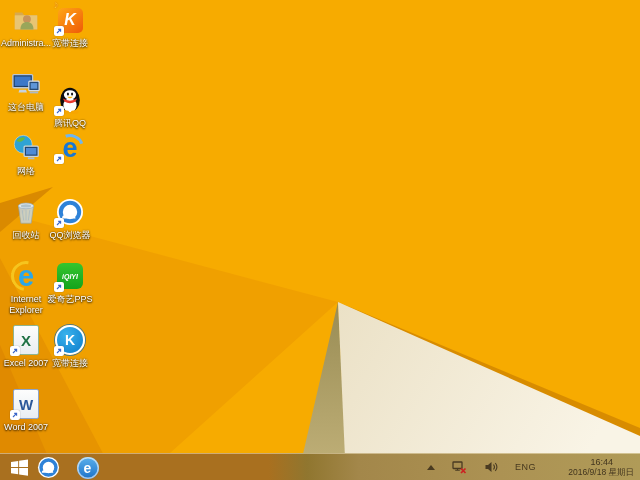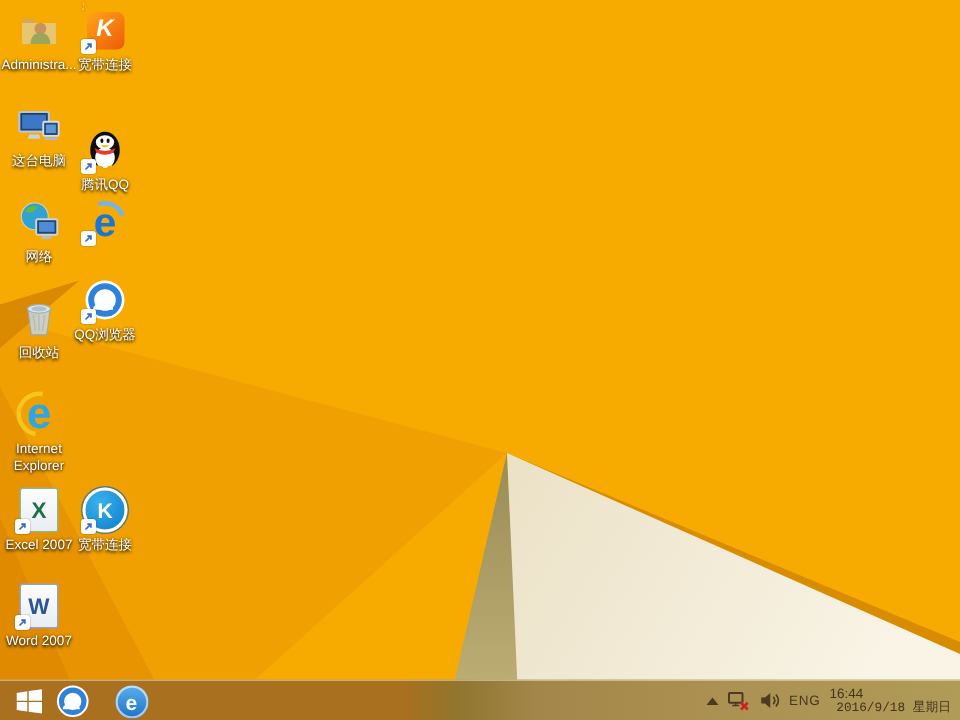--- a/index.html
+++ b/index.html
@@ -34,26 +34,26 @@
 
   
   .taskbar{position:absolute;left:0;top:453px;width:640px;height:27px;z-index:3;
            background:linear-gradient(90deg,#A9701F 0%,#A9701F 42%,#90762F 48%,#A3874A 56%,#AC9253 78%,#B09B58 100%);
            border-top:1px solid rgba(255,246,220,.45);box-sizing:border-box;}
   .start{position:absolute;left:7px;top:4px;width:24px;height:19px;display:flex;align-items:center;justify-content:center;}
   .pin{position:absolute;top:2px;width:23px;height:23px;display:flex;align-items:center;justify-content:center;}
   .pin-e{width:22px;height:22px;border-radius:50%;background:linear-gradient(180deg,#5BB0EC,#1C72C8);
          box-shadow:inset 0 0 0 1.5px rgba(255,255,255,.6);display:flex;align-items:center;justify-content:center;
          color:#fff;font-weight:bold;font-size:14px;}
-  .tray{position:absolute;right:0;top:0;height:100%;display:flex;align-items:center;gap:6px;padding-right:5px;}
+  .tray{position:absolute;right:0;top:0;height:100%;display:flex;align-items:center;gap:17px;padding-right:5px;}
   .caret{width:0;height:0;border-left:4px solid transparent;border-right:4px solid transparent;border-bottom:5px solid #4A3B20;}
   .eng{font-size:9px;color:#46381F;letter-spacing:.5px;}
   .clock{width:82px;color:#42351E;}
-  .clock .time{font-size:9px;line-height:10px;padding-right:22px;}
-  .clock .date{font-size:8.5px;line-height:10px;text-align:right;padding-right:1px;font-family:Liberation Mono, monospace;}
+  .clock .time{font-size:9px;line-height:10px;text-align:right;padding-right:22px;}
+  .clock .date{font-size:8.5px;line-height:10px;text-align:right;padding-right:1px;}
 </style>
 </head>
 <body>
 
 <div id="screen">
 
   <svg class="wall" viewBox="0 0 640 480" preserveAspectRatio="none">
     <defs>
       <linearGradient id="gShadow" x1="0" y1="0" x2="0" y2="1">
         <stop offset="0" stop-color="#998C54"></stop>
@@ -169,21 +169,21 @@
       <svg viewBox="0 0 32 32" width="30" height="30">
         <path d="M8 10 L10.5 28 h11 L24 10z" fill="#C7D6DE" opacity="0.85" stroke="#93A7B3" stroke-width="0.8"></path>
         <ellipse cx="16" cy="9.5" rx="8.2" ry="3" fill="#DEE9EF" stroke="#9DB0BC" stroke-width="0.8"></ellipse>
         <ellipse cx="16" cy="9.5" rx="5.5" ry="1.8" fill="#AFC2CC"></ellipse>
         <path d="M12 14 l1.5 11 M16 14 v11 M20 14 l-1.5 11" stroke="#A5B8C2" stroke-width="1" fill="none" opacity="0.8"></path>
       </svg>
     </div>
     <div class="lbl">回收站</div>
   </div>
 
-  <div class="dicon" style="left:42px;top:184px">
+  <div class="dicon" style="left:42px;top:196px">
     <div class="ico">
       <svg viewBox="0 0 28 28" width="28" height="28">
         <circle cx="14" cy="14" r="13" fill="#fff"></circle>
         <circle cx="14" cy="14" r="9.2" fill="none" stroke="#2E82D8" stroke-width="4"></circle>
         <path d="M6 20.5 q0-3.4 3.4-3.4 q0.6-2.8 3.4-2.8 q3.1 0 3.6 3 q3.1 0.2 3.1 3.2z" fill="#fff"></path>
       </svg>
       <div class="badge">
         <svg width="8" height="8" viewBox="0 0 10 10">
             <path d="M2.5 7.5 L7 3 M4 3 H7 V6" stroke="#3A66C8" stroke-width="1.4" fill="none"></path>
           </svg>
@@ -194,20 +194,33 @@
 
   <div class="dicon" style="left:-2px;top:260px">
     <div class="ico">
       <div class="ie-arc"></div>
       <span class="ie-e">e</span>
     </div>
     <div class="lbl">Internet
 Explorer</div>
   </div>
 
+  <div class="dicon" style="left:42px;top:260px">
+    <div class="ico">
+      <div class="iqiyi">
+          <span>iQIYI</span>
+        </div>
+      <div class="badge">
+        <svg width="8" height="8" viewBox="0 0 10 10">
+            <path d="M2.5 7.5 L7 3 M4 3 H7 V6" stroke="#3A66C8" stroke-width="1.4" fill="none"></path>
+          </svg>
+      </div>
+    </div>
+    <div class="lbl">爱奇艺PPS</div>
+  </div>
 
   <div class="dicon" style="left:-2px;top:324px">
     <div class="ico">
       <div class="page" style="border-color:#8FB48F">
         <span class="xl">X</span>
       </div>
       <div class="badge">
         <svg width="8" height="8" viewBox="0 0 10 10">
             <path d="M2.5 7.5 L7 3 M4 3 H7 V6" stroke="#3A66C8" stroke-width="1.4" fill="none"></path>
           </svg>

